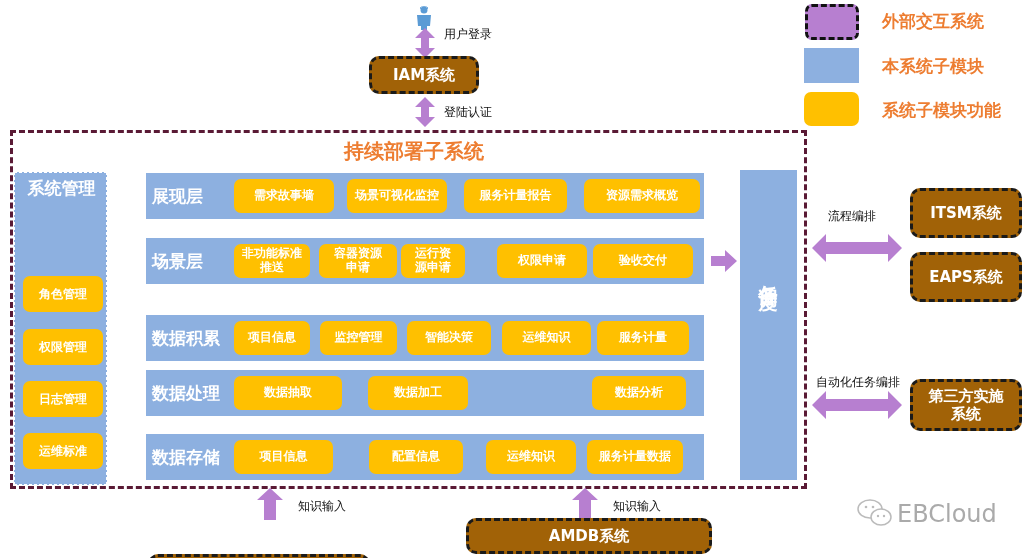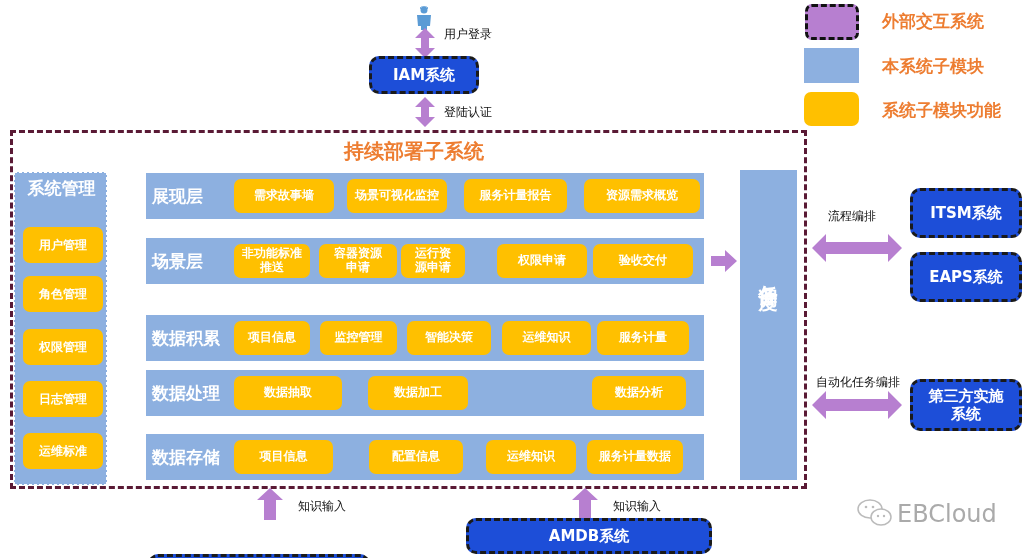--- a/index.html
+++ b/index.html
@@ -1,20 +1,20 @@
 <!DOCTYPE html>
 <html><head>
 <meta charset="utf-8">
 <style>
   * { box-sizing: border-box; margin: 0; padding: 0; }
   html, body { width: 1030px; height: 558px; background: #ffffff; overflow: hidden; }
   body { position: relative; font-family: "DejaVu Sans", "Liberation Sans", sans-serif; }
   .abs { position: absolute; }
   .ext {
-    position: absolute; background: #1d4ed8; border: 3px dashed #1a1a1a; border-radius: 10px;
+    position: absolute; background: #a16207; border: 3px dashed #1a1a1a; border-radius: 10px;
     color: #fff; font-weight: bold; font-size: 15px; display: flex; align-items: center;
     justify-content: center; text-align: center; line-height: 1.2;
   }
   .layer { position: absolute; left: 146px; width: 558px; height: 46px; background: #8db0e0; }
   .layer-title {
     position: absolute; left: 6px; top: 0; height: 46px; display: flex; align-items: center;
     color: #fff; font-weight: bold; font-size: 17px; white-space: nowrap;
   }
   .fn {
     position: absolute; top: 6px; height: 34px; background: #ffc000; border-radius: 7px;
@@ -59,21 +59,20 @@
   <div class="legend-label" style="left:82px;top:55px;">本系统子模块</div>
   <div class="abs" style="left:4px;top:92px;width:55px;height:34px;background:#ffc000;border-radius:7px;"></div>
   <div class="legend-label" style="left:82px;top:99px;">系统子模块功能</div>
 </div>
 
 <div class="abs" style="left:10px;top:130px;width:797px;height:359px;border:3px dashed #5a1a35;"></div>
 <div class="abs" style="left:344px;top:138px;font-size:20px;font-weight:bold;color:#ed7d31;white-space:nowrap;">持续部署子系统</div>
 
 <div class="abs" style="left:14px;top:172px;width:93px;height:313px;background:#8db0e0;border:1px dashed #ffffff;">
   <div class="abs" style="left:0;top:4px;width:93px;text-align:center;color:#fff;font-weight:bold;font-size:17px;">系统管理</div>
-  <div class="side-fn" style="top:54px;">用户管理</div>
   <div class="side-fn" style="top:103px;">角色管理</div>
   <div class="side-fn" style="top:208px;">日志管理</div>
   <div class="side-fn" style="top:156px;">权限管理</div>
   <div class="side-fn" style="top:260px;">运维标准</div>
 </div>
 
 <div class="layer" style="top:173px;">
   <div class="layer-title">展现层</div>
   <div class="fn" style="left:88px;width:100px;">需求故事墙</div>
   <div class="fn" style="left:201px;width:100px;padding:0 8px;">场景可视化监控</div>

